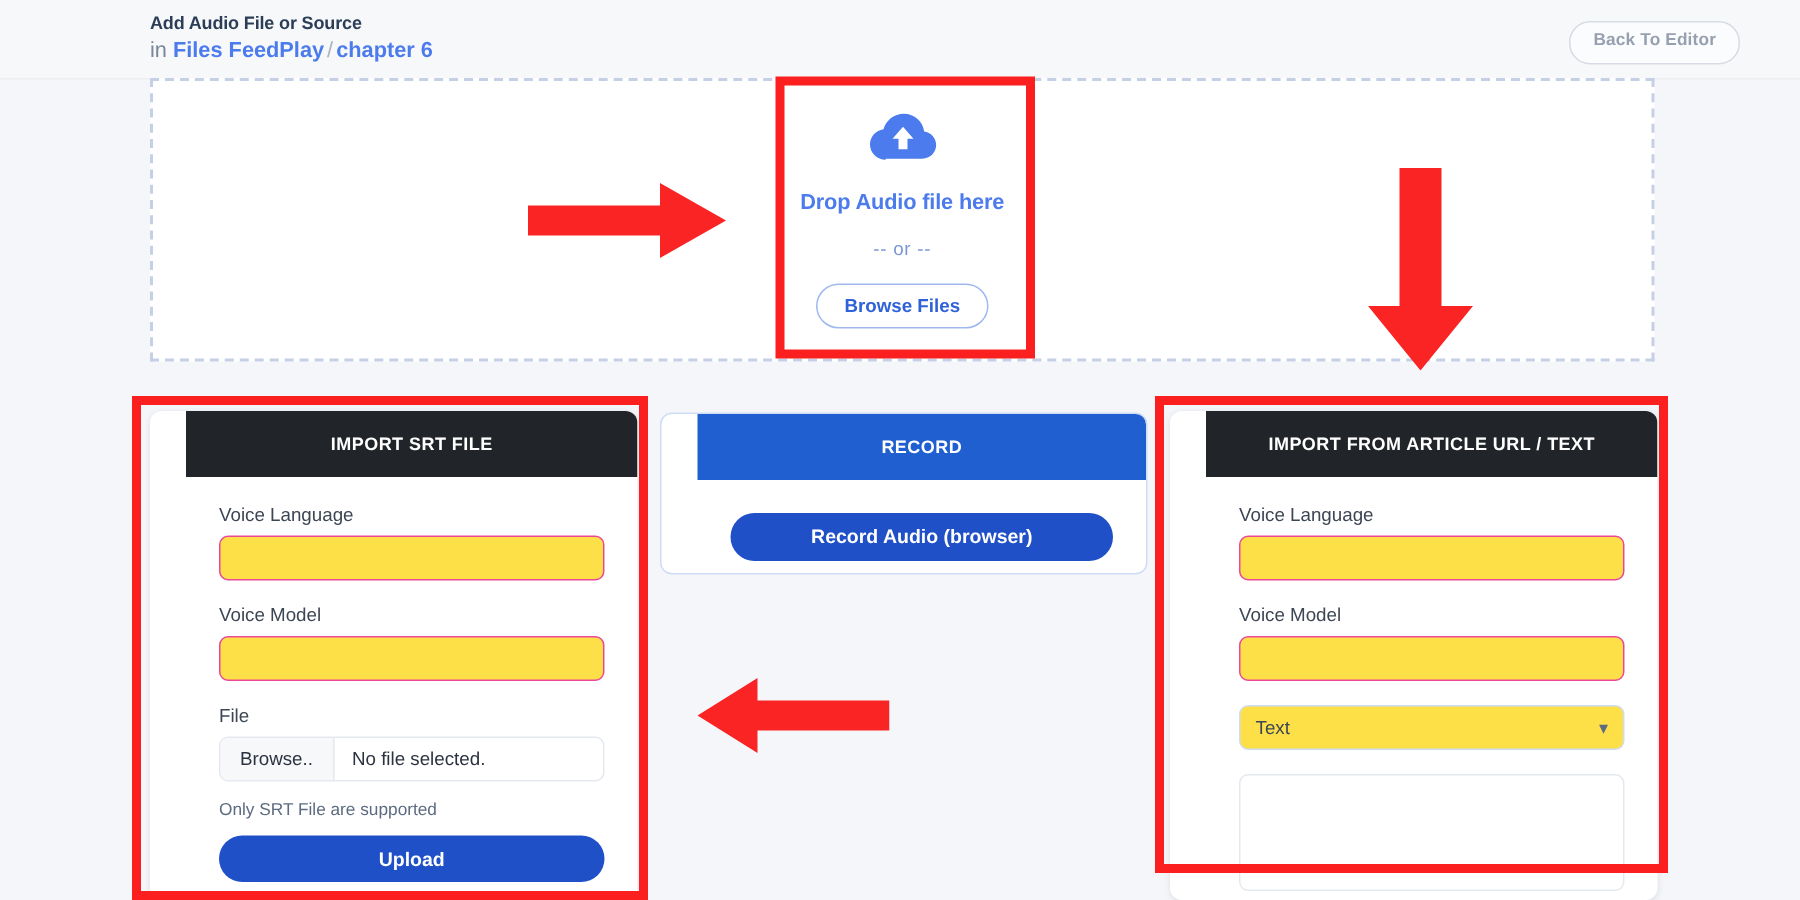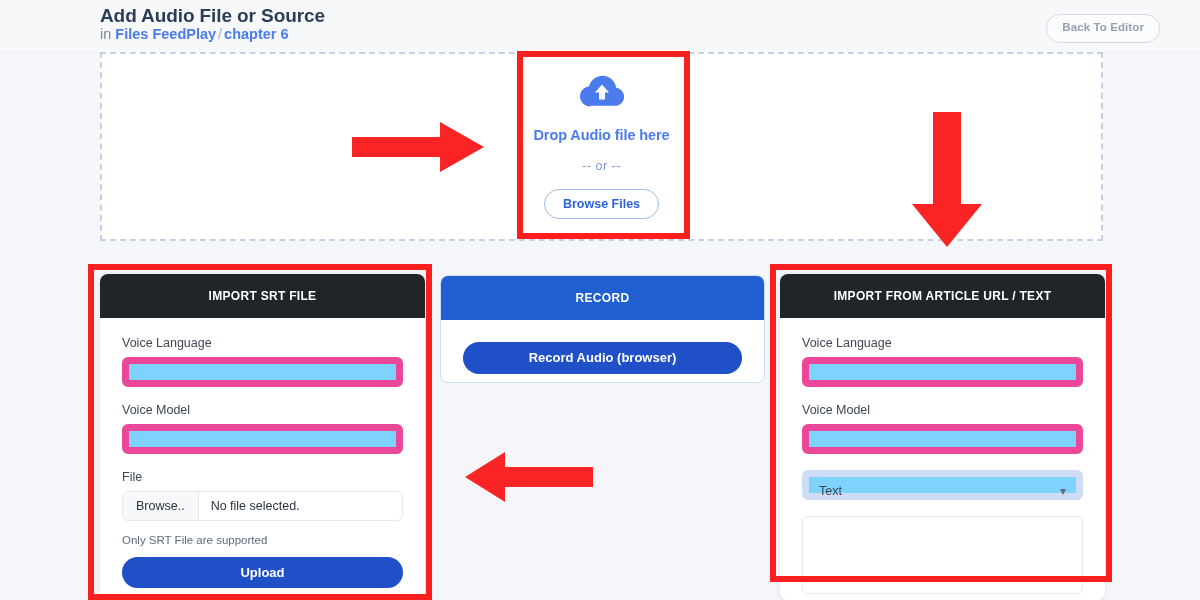--- a/index.html
+++ b/index.html
@@ -23,21 +23,21 @@
     height: 52px;
     background: #f7f8fa;
     border-bottom: 1px solid #eceef2;
   }
   #header-titles {
     position: absolute;
     left: 100px;
     top: 7px;
   }
   .page-title {
-    font-size: 19px;
+    font-size: 12px;
     font-weight: bold;
     color: #2c3e57;
     letter-spacing: -0.1px;
     line-height: 17px;
     margin: 0;
   }
   .breadcrumb-line {
     font-size: 14.5px;
     line-height: 20px;
     color: #7a8599;
@@ -121,20 +121,21 @@
     cursor: pointer;
   }
 
   
   .panel {
     position: absolute;
     background: #ffffff;
     border-radius: 8px;
     box-sizing: border-box;
     overflow: hidden;
+    padding-left: 24px;
   }
   .panel-head {
     height: 44px;
     line-height: 44px;
     text-align: center;
     font-size: 12px;
     font-weight: bold;
     letter-spacing: 0.3px;
     color: #ffffff;
   }
@@ -143,23 +144,23 @@
   .panel-body { padding: 18px 22px 0 22px; }
 
   .field-label {
     font-size: 12.5px;
     color: #3d4654;
     margin-bottom: 7px;
     margin-top: 0;
   }
   .field-input {
     height: 30px;
-    border: 7px solid #ec4899;
+    border: 1px solid #ec4899;
     border-radius: 6px;
-    background: #7dd3fc;
+    background: #fde047;
     box-sizing: border-box;
     margin-bottom: 16px;
   }
   .field-input.select {
     border-color: #cfdcf5;
     position: relative;
     padding: 0 10px;
     line-height: 28px;
     font-size: 12.5px;
     color: #3d4654;

